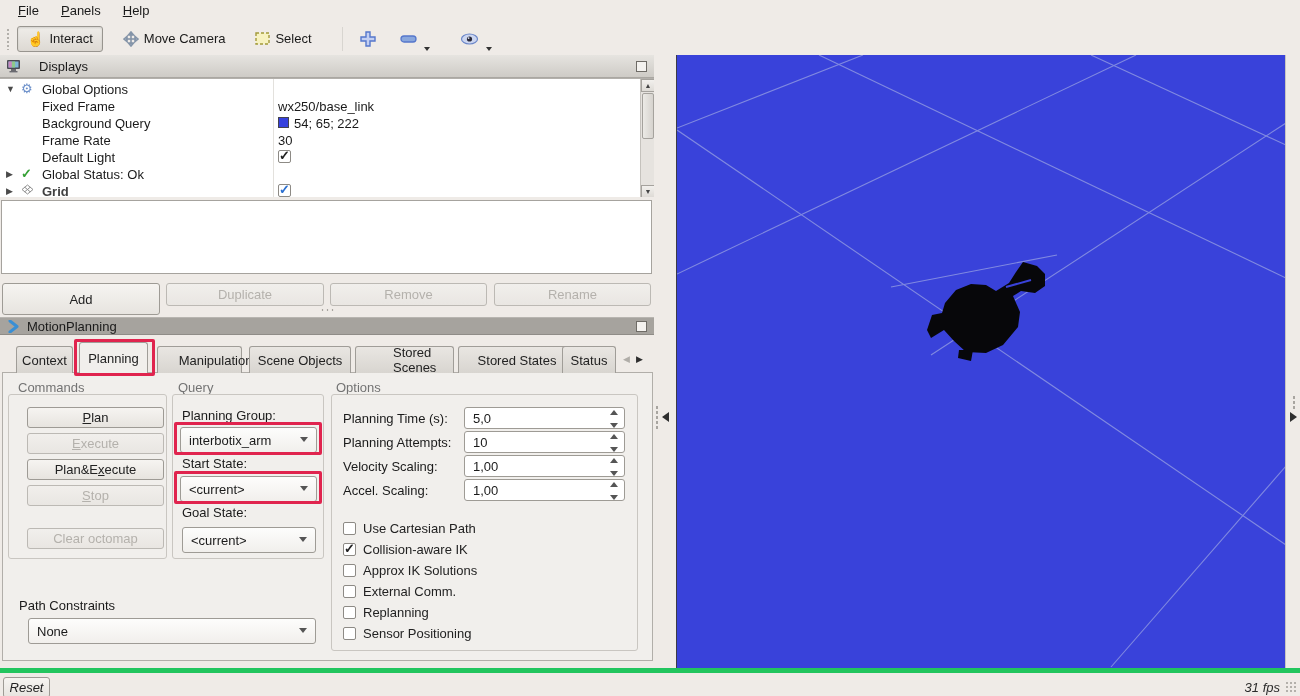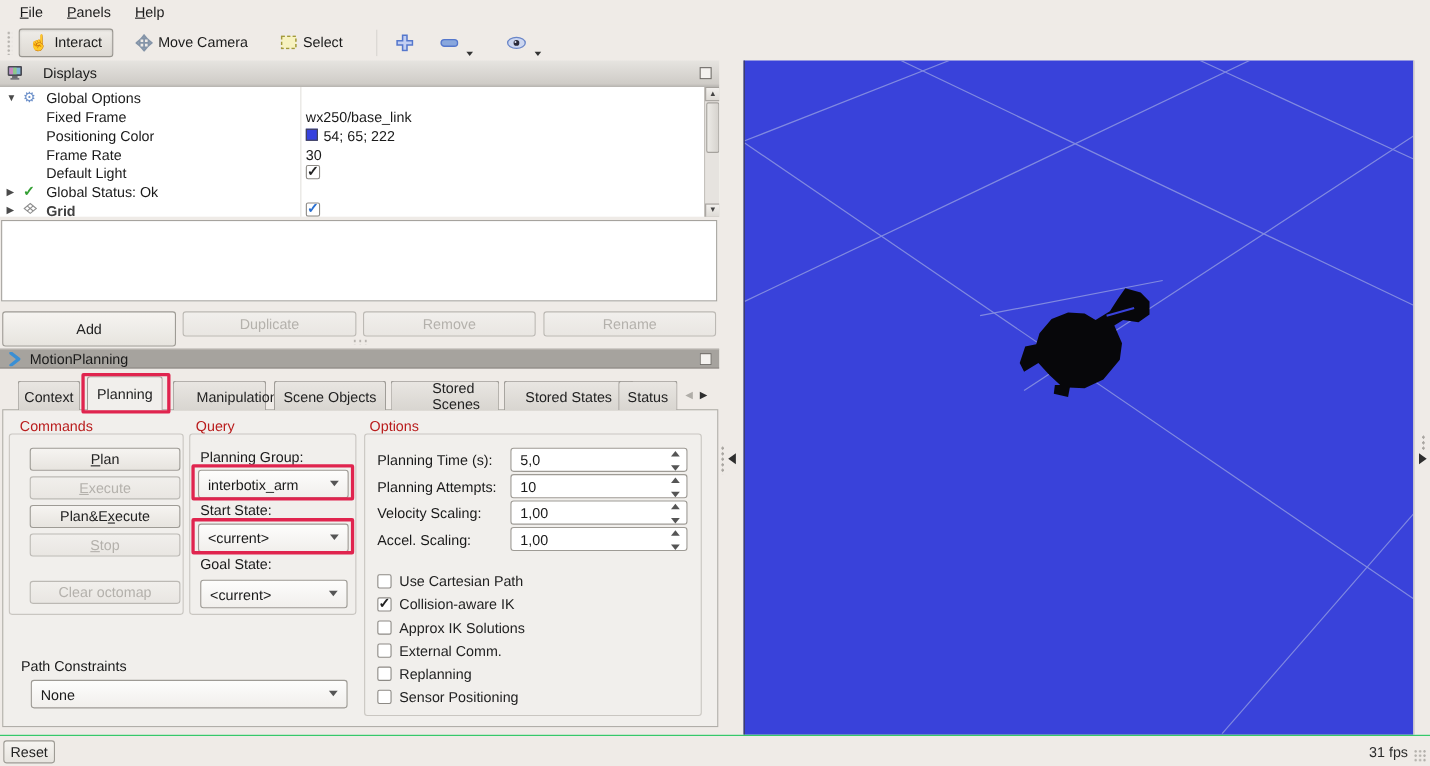--- a/index.html
+++ b/index.html
@@ -16,21 +16,21 @@
   .tool-btn { height:26px; display:flex; align-items:center; gap:5px; padding:0 9px; border:1px solid transparent; border-radius:3px; margin-right:10px; }
   .tool-btn.pressed { border:1px solid #98958f; background:linear-gradient(#efede9,#ddd9d3); box-shadow:inset 0 1px 2px rgba(0,0,0,.12); }
   .tb-sep { width:1px; height:24px; background:#d8d5d0; margin:0 10px; }
   .tb-icon { display:inline-flex; align-items:center; justify-content:center; }
   .caret { width:0; height:0; border-left:3px solid transparent; border-right:3px solid transparent; border-top:4px solid #333; margin:10px 10px 0 2px; align-self:flex-end; }
 
   
   .btn { background:linear-gradient(#f6f4f1,#e7e4df); border:1px solid #9e9b95; border-radius:3px; text-align:center; color:#222; display:flex; align-items:center; justify-content:center; position:absolute; }
   .btn.disabled { color:#b4b1ac; border-color:#bcb9b4; background:linear-gradient(#f1efec,#e9e6e2); }
   .group { position:absolute; border:1px solid #c9c6c1; border-radius:3px; }
-  .group-label { position:absolute; color:#b91c1c; }
+  .group-label { position:absolute; color:#737373; }
   .dropdown { position:absolute; background:linear-gradient(#fdfdfc,#f1efec); border:1px solid #9e9b95; border-radius:3px; display:flex; align-items:center; padding:12px 8px; }
   .dropdown .dd-arrow { position:absolute; right:8px; top:9px; width:0; height:0; border-left:4px solid transparent; border-right:4px solid transparent; border-top:5px solid #555; }
   .spin { position:absolute; background:#fff; border:1px solid #9e9b95; border-radius:3px; display:flex; align-items:center; padding:0 8px; }
   .spin .arrows { position:absolute; right:4px; top:2px; width:12px; height:18px; display:flex; flex-direction:column; align-items:center; justify-content:space-between; }
   .spin .up { width:0;height:0;border-left:4px solid transparent;border-right:4px solid transparent;border-bottom:5px solid #555; }
   .spin .dn { width:0;height:0;border-left:4px solid transparent;border-right:4px solid transparent;border-top:5px solid #555; }
   .cb { position:absolute; width:13px; height:13px; background:#fff; border:1px solid #8d8a85; border-radius:2px; }
   .cb.checked::after { content:"✓"; position:absolute; left:0px; top:-3px; font-size:13px; font-weight:bold; color:#222; }
   .cb.blue.checked::after { color:#2a6fd0; }
   .cb-label { position:absolute; color:#222; }
@@ -64,21 +64,21 @@
 
   
   .viewport { position:absolute; left:676px; top:55px; width:609px; height:613px; background:#3942da; border-left:1px solid #3c3c46; }
   .right-strip { position:absolute; left:1285px; top:55px; width:15px; height:613px; background:#efebe7; border-left:1px solid #c9c6c1; }
   .splitter { position:absolute; left:654px; top:55px; width:22px; height:613px; background:#efebe7; }
   .split-dots { position:absolute; width:4px; height:26px; background-image:radial-gradient(#a8a5a0 1px, transparent 1.2px); background-size:4px 5px; }
   .tri-left { width:0; height:0; border-top:5px solid transparent; border-bottom:5px solid transparent; border-right:7px solid #2e2e2e; position:absolute; }
   .tri-right { width:0; height:0; border-top:5px solid transparent; border-bottom:5px solid transparent; border-left:7px solid #2e2e2e; position:absolute; }
 
   
-  .statusbar { position:absolute; left:0; top:668px; width:1300px; height:28px; background:#efebe7; border-top:1px solid #22c55e; }
+  .statusbar { position:absolute; left:0; top:668px; width:1300px; height:28px; background:#efebe7; border-top:5px solid #22c55e;font-style:italic; }
   .fps { position:absolute; right:20px; top:7px; color:#2b2b2b; }
   .grip { position:absolute; right:3px; bottom:3px; width:12px; height:12px;
     background-image:radial-gradient(#b3b0ab 1px, transparent 1.2px); background-size:4px 4px; }
 
   .label { position:absolute; }
 </style>
 </head>
 <body>
 
 <div id="app">
@@ -166,21 +166,21 @@
     <div class="trow" style="top:2px;">
       <span class="arrow">▼</span>
       <span class="ticon" style="color:#6b8fc9;">⚙</span>
       <span class="tlabel">Global Options</span>
     </div>
     <div class="trow" style="top:19px;">
       <span class="tlabel">Fixed Frame</span>
       <span class="tvalue">wx250/base_link</span>
     </div>
     <div class="trow" style="top:36px;">
-      <span class="tlabel">Positioning Color</span>
+      <span class="tlabel">Background Query</span>
       <span class="swatch"></span>
       <span class="tvalue" style="left:294px;">54; 65; 222</span>
     </div>
     <div class="trow" style="top:53px;">
       <span class="tlabel">Frame Rate</span>
       <span class="tvalue">30</span>
     </div>
     <div class="trow" style="top:70px;">
       <span class="tlabel">Default Light</span>
       <span class="cb checked" style="left:278px;top:1px;"></span>

